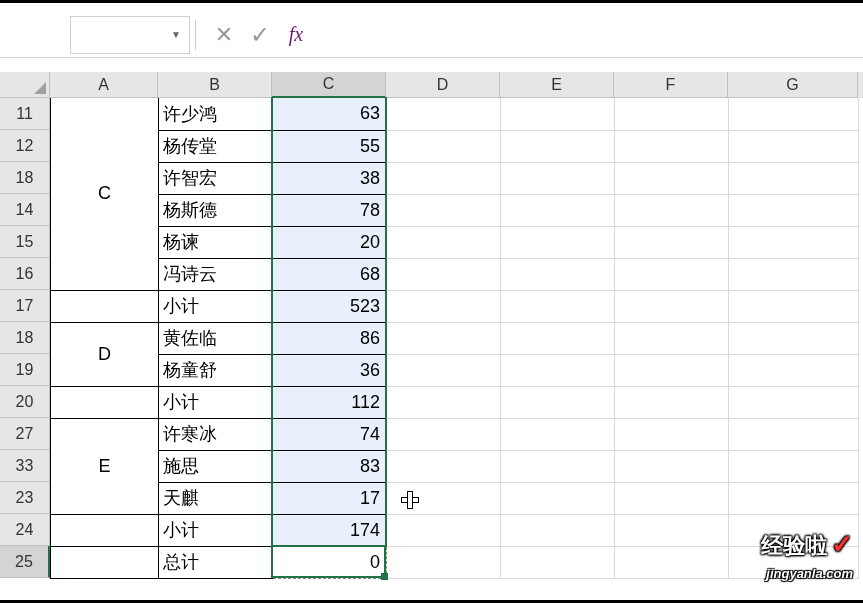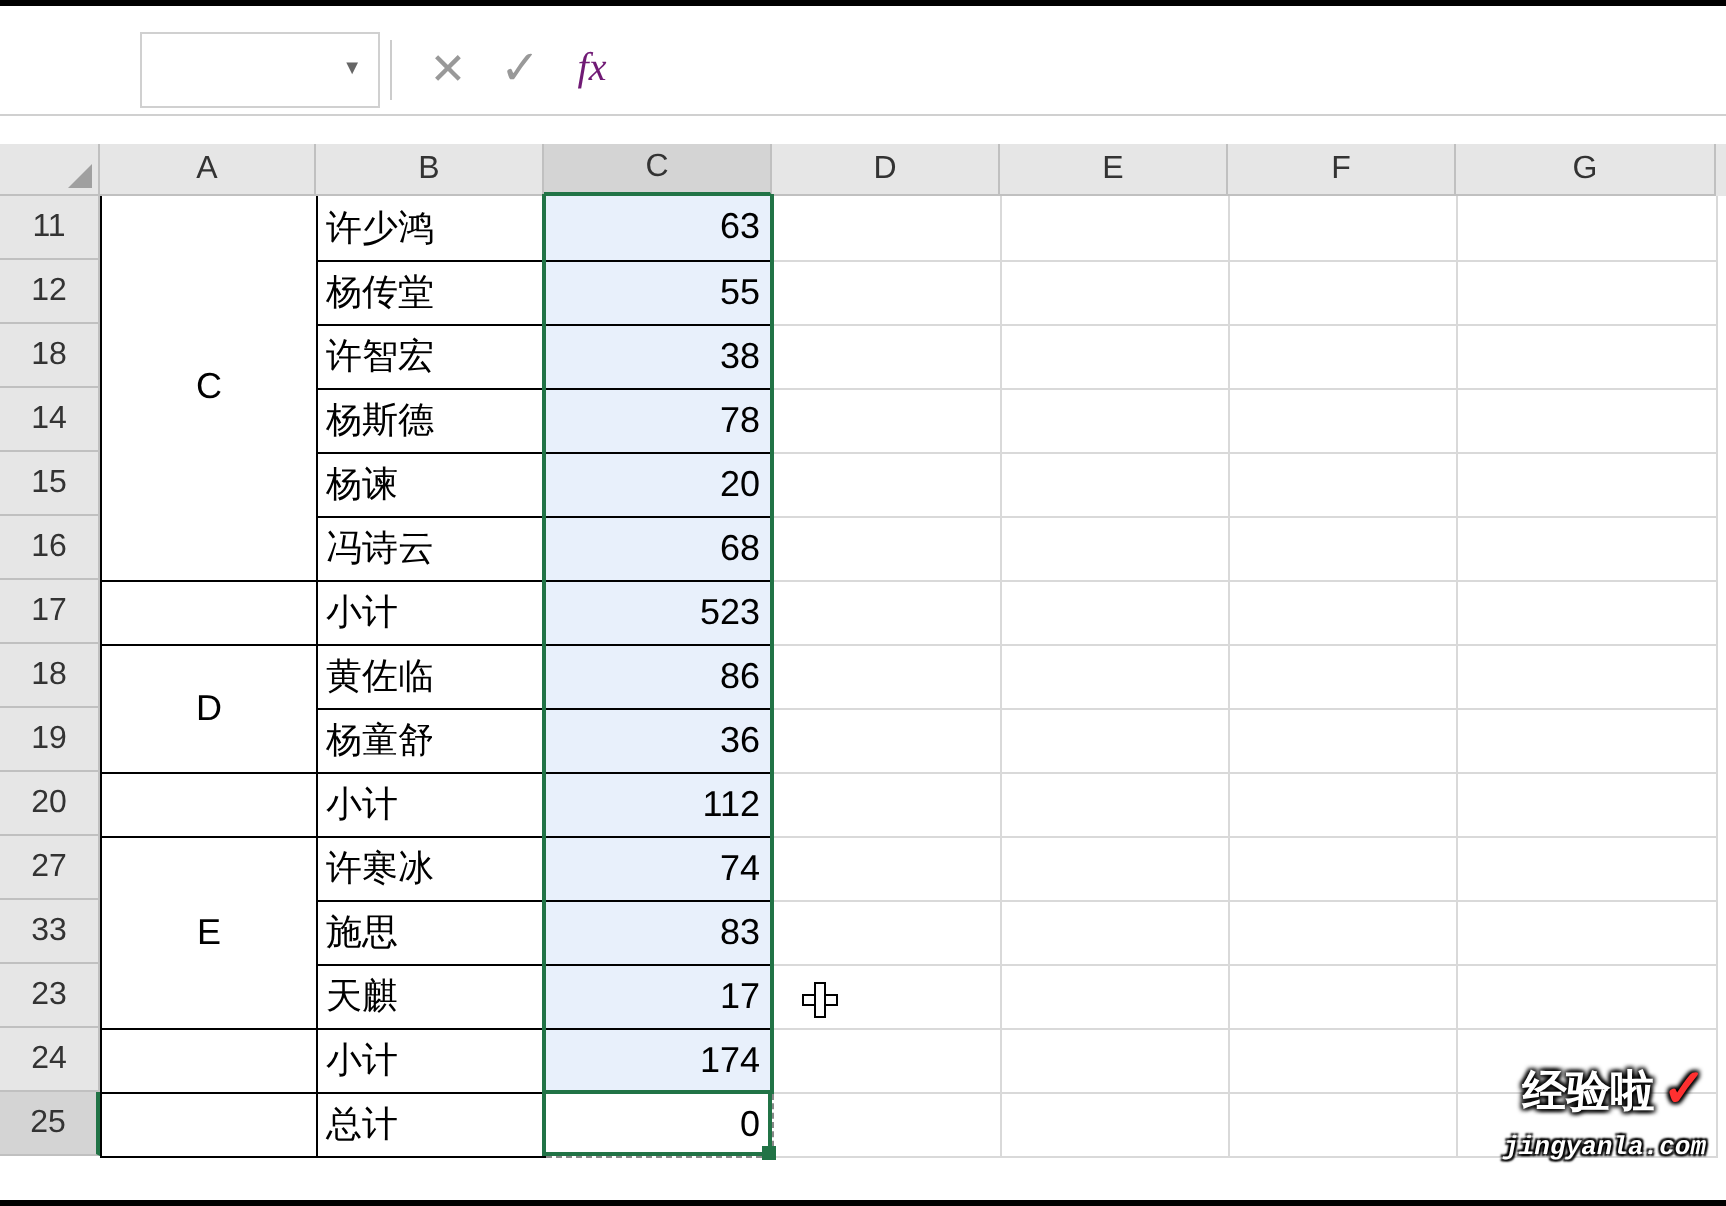--- a/index.html
+++ b/index.html
@@ -218,21 +218,20 @@
     .watermark-sub {
       position: absolute;
       right: 10px;
       bottom: 22px;
       font-size: 13px;
       font-style: italic;
       font-weight: bold;
       color: #fff;
       text-shadow: 1px 1px 1px #000, -1px -1px 1px #000, 1px -1px 1px #000, -1px 1px 1px #000;
       z-index: 30;
-      font-family: Liberation Mono, monospace;
     }
     .bottom-border {
       position: absolute;
       bottom: 0;
       left: 0;
       right: 0;
       height: 3px;
       background: #000;
     }
     

